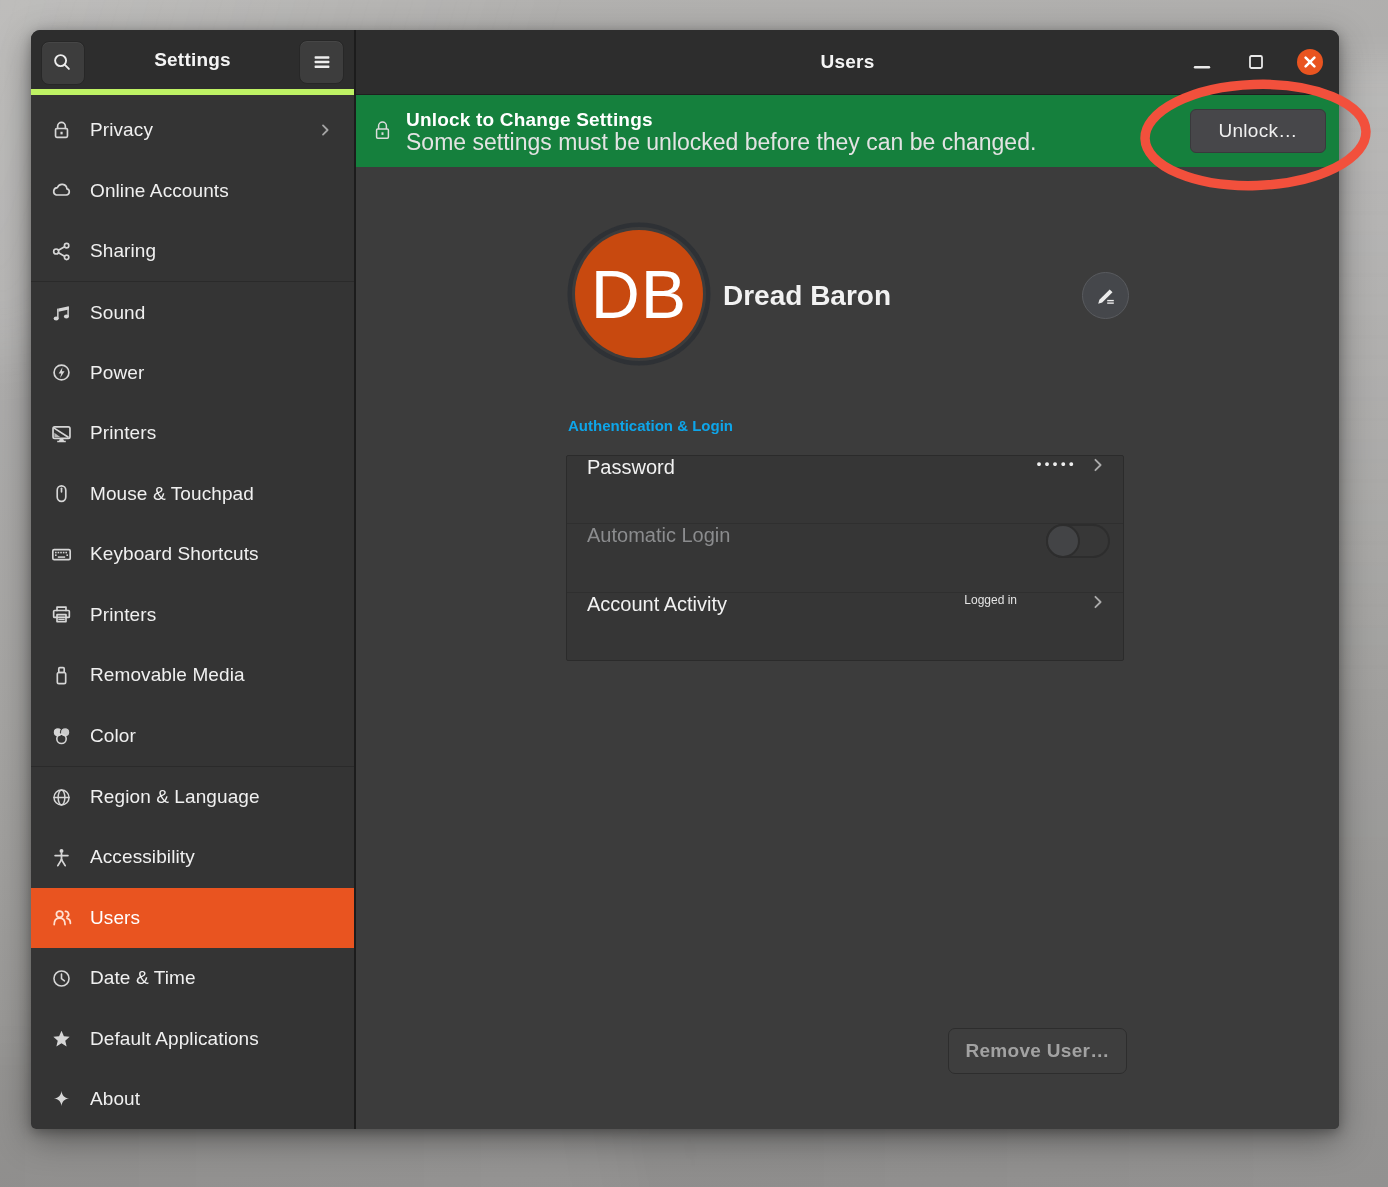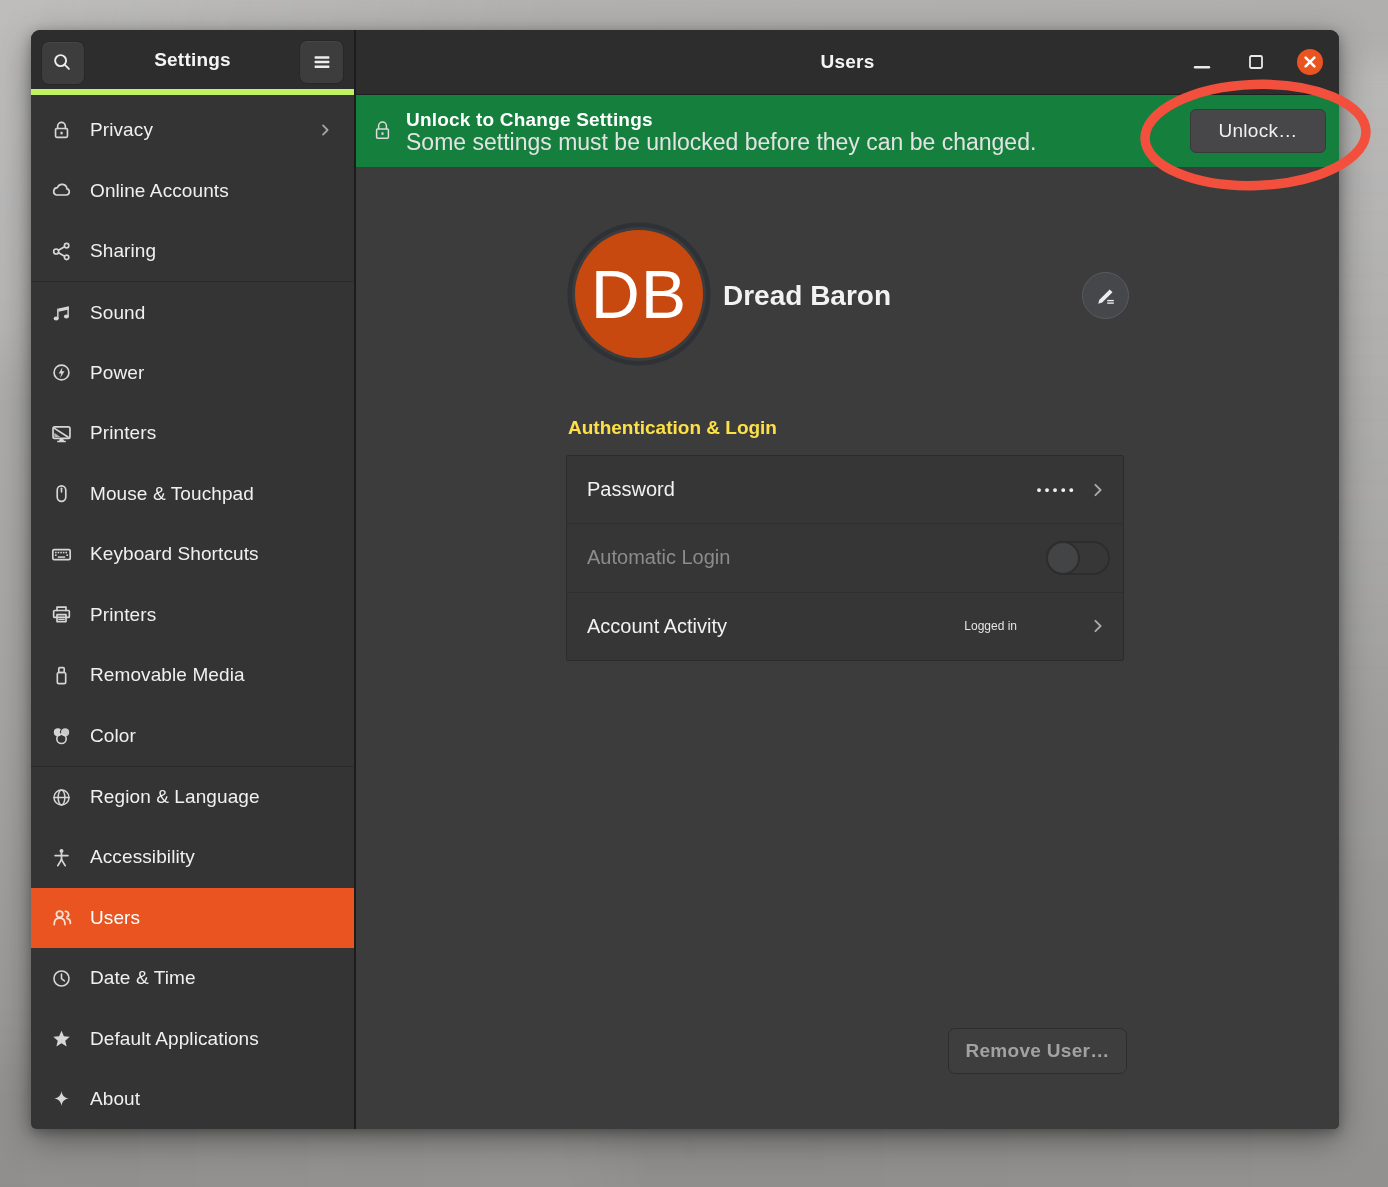--- a/index.html
+++ b/index.html
@@ -96,27 +96,27 @@
     box-shadow:0 0 0 3px #3c3c3c, 0 0 0 7.5px #2e3135;
     display:flex; align-items:center; justify-content:center;
   }
   .avatar span { color:#ffffff; font-size:68px; line-height:1; letter-spacing:1px; }
   .user-name { position:absolute; left:367px; top:113px; font-size:28px; font-weight:bold; color:#f2f2f2; }
   .edit-btn {
     position:absolute; left:726px; top:105px; width:47px; height:47px; border-radius:50%;
     background:#45474b; border:1px solid #595b5f;
     display:flex; align-items:center; justify-content:center; cursor:pointer;
   }
-  .section-title { position:absolute; left:212px; top:250px; font-size:19px; font-weight:bold; color:#fde047; }
+  .section-title { position:absolute; left:212px; top:250px; font-size:15px; font-weight:bold; color:#0ea5e9; }
   .groupbox {
     position:absolute; left:210px; top:288px; width:558px; height:206px;
     background:#363636; border:1px solid #2b2b2b; border-radius:2px;
     display:flex; flex-direction:column;
   }
-  .grow { flex:1 1 0; display:flex; align-items:center; padding:0 16px 0 20px; position:relative; cursor:pointer; }
+  .grow { flex:1 1 0; display:flex; padding:0 16px 0 20px; position:relative; cursor:pointer; }
   .grow + .grow { border-top:1px solid #2f2f2f;gap:48px; }
   .grow .glabel { font-size:20px; color:#f1f1f1; flex:1 1 auto; }
   .grow.disabled .glabel { color:#8b8c8e; cursor:default; }
   .grow .gvalue { font-size:12px; color:#e4e4e4; margin-right:24px; }
   .grow .dots { font-size:13px; letter-spacing:3.5px; color:#ededed; margin-right:12px; font-weight:bold; }
   .toggle { margin-right:-3px; width:64px; height:34px; border-radius:17px; background:#373737; border:2px solid #2d2d2d; position:relative; }
   .toggle .knob { position:absolute; left:-2px; top:-2px; width:34px; height:34px; border-radius:50%; background:#434446; border:2px solid #2d2d2d; }
   .remove-btn {
     position:absolute; left:592px; top:861px; width:179px; height:46px;
     background:#3e3e3e; border:1px solid #2d2d2d; border-radius:7px;

